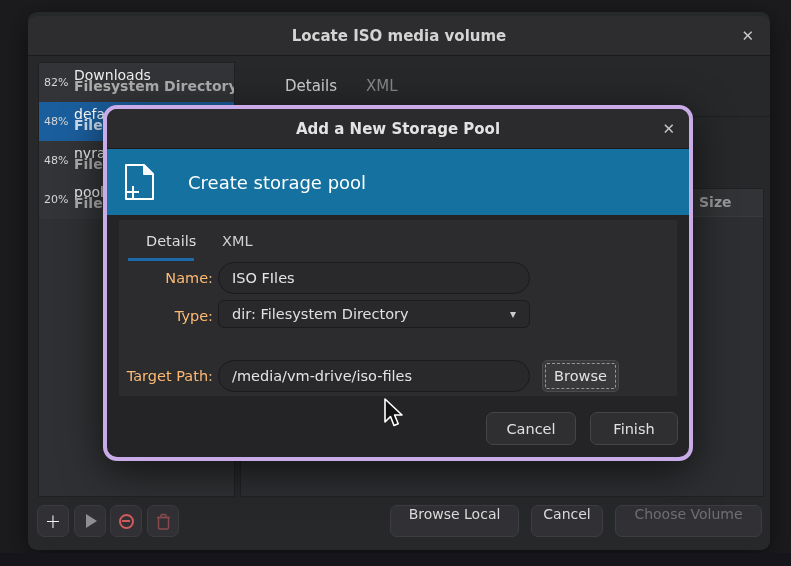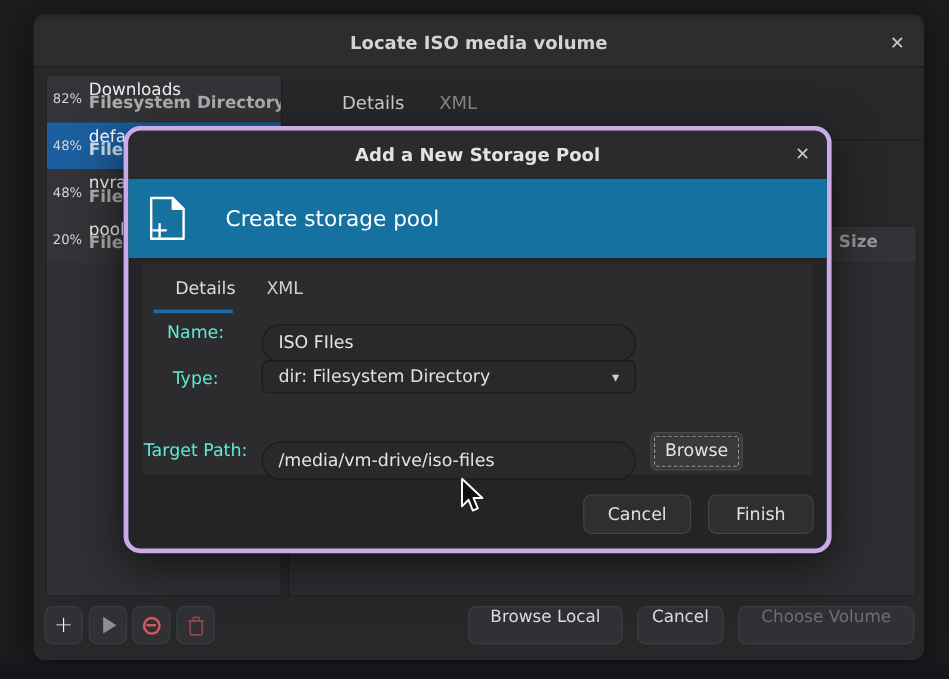--- a/index.html
+++ b/index.html
@@ -103,26 +103,26 @@
   .dlg-banner .banner-text { margin-left:28px; font-size:18px; color:#ffffff; }
 
   .dlg-panel {
     position:absolute; left:12px; top:111px; width:558px; height:176px; background:#2c2c2f;
   }
   .dlg-tab { position:absolute; top:13px; font-size:14.5px; }
   .dlg-tab.details { left:27px; color:#dcdcdc; }
   .dlg-tab.xml { left:103px; color:#cfcfcf; }
   .dlg-tab-underline { position:absolute; left:9px; top:38px; width:66px; height:3px; background:#1c6ba8; }
 
-  .field-label { position:absolute; width:100px; text-align:center; font-size:14.5px; color:#5eead4; }
+  .field-label { position:absolute; width:100px; text-align:right; font-size:14.5px; color:#fdba74; }
   .text-input {
     position:absolute; width:312px; height:32px;
     background:#29292c; border:1px solid #1b1b1e; border-radius:16px;
     color:#e4e4e4; font-size:14.5px; font-family:"DejaVu Sans", sans-serif;
-    padding:4px 13px; outline:none;margin-top:8px;
+    padding:4px 13px; outline:none;
   }
   .dropdown {
     position:absolute; width:312px; height:28px;
     background:#29292c; border:1px solid #1b1b1e; border-radius:6px;
     display:flex; align-items:center; padding:0 13px;
     font-size:14.5px; color:#e0e0e0;
   }
   .dropdown .arrow { position:absolute; right:13px; color:#cccccc; font-size:12px; }
   .browse-btn {
     position:absolute; left:435px; width:77px; height:32px;

